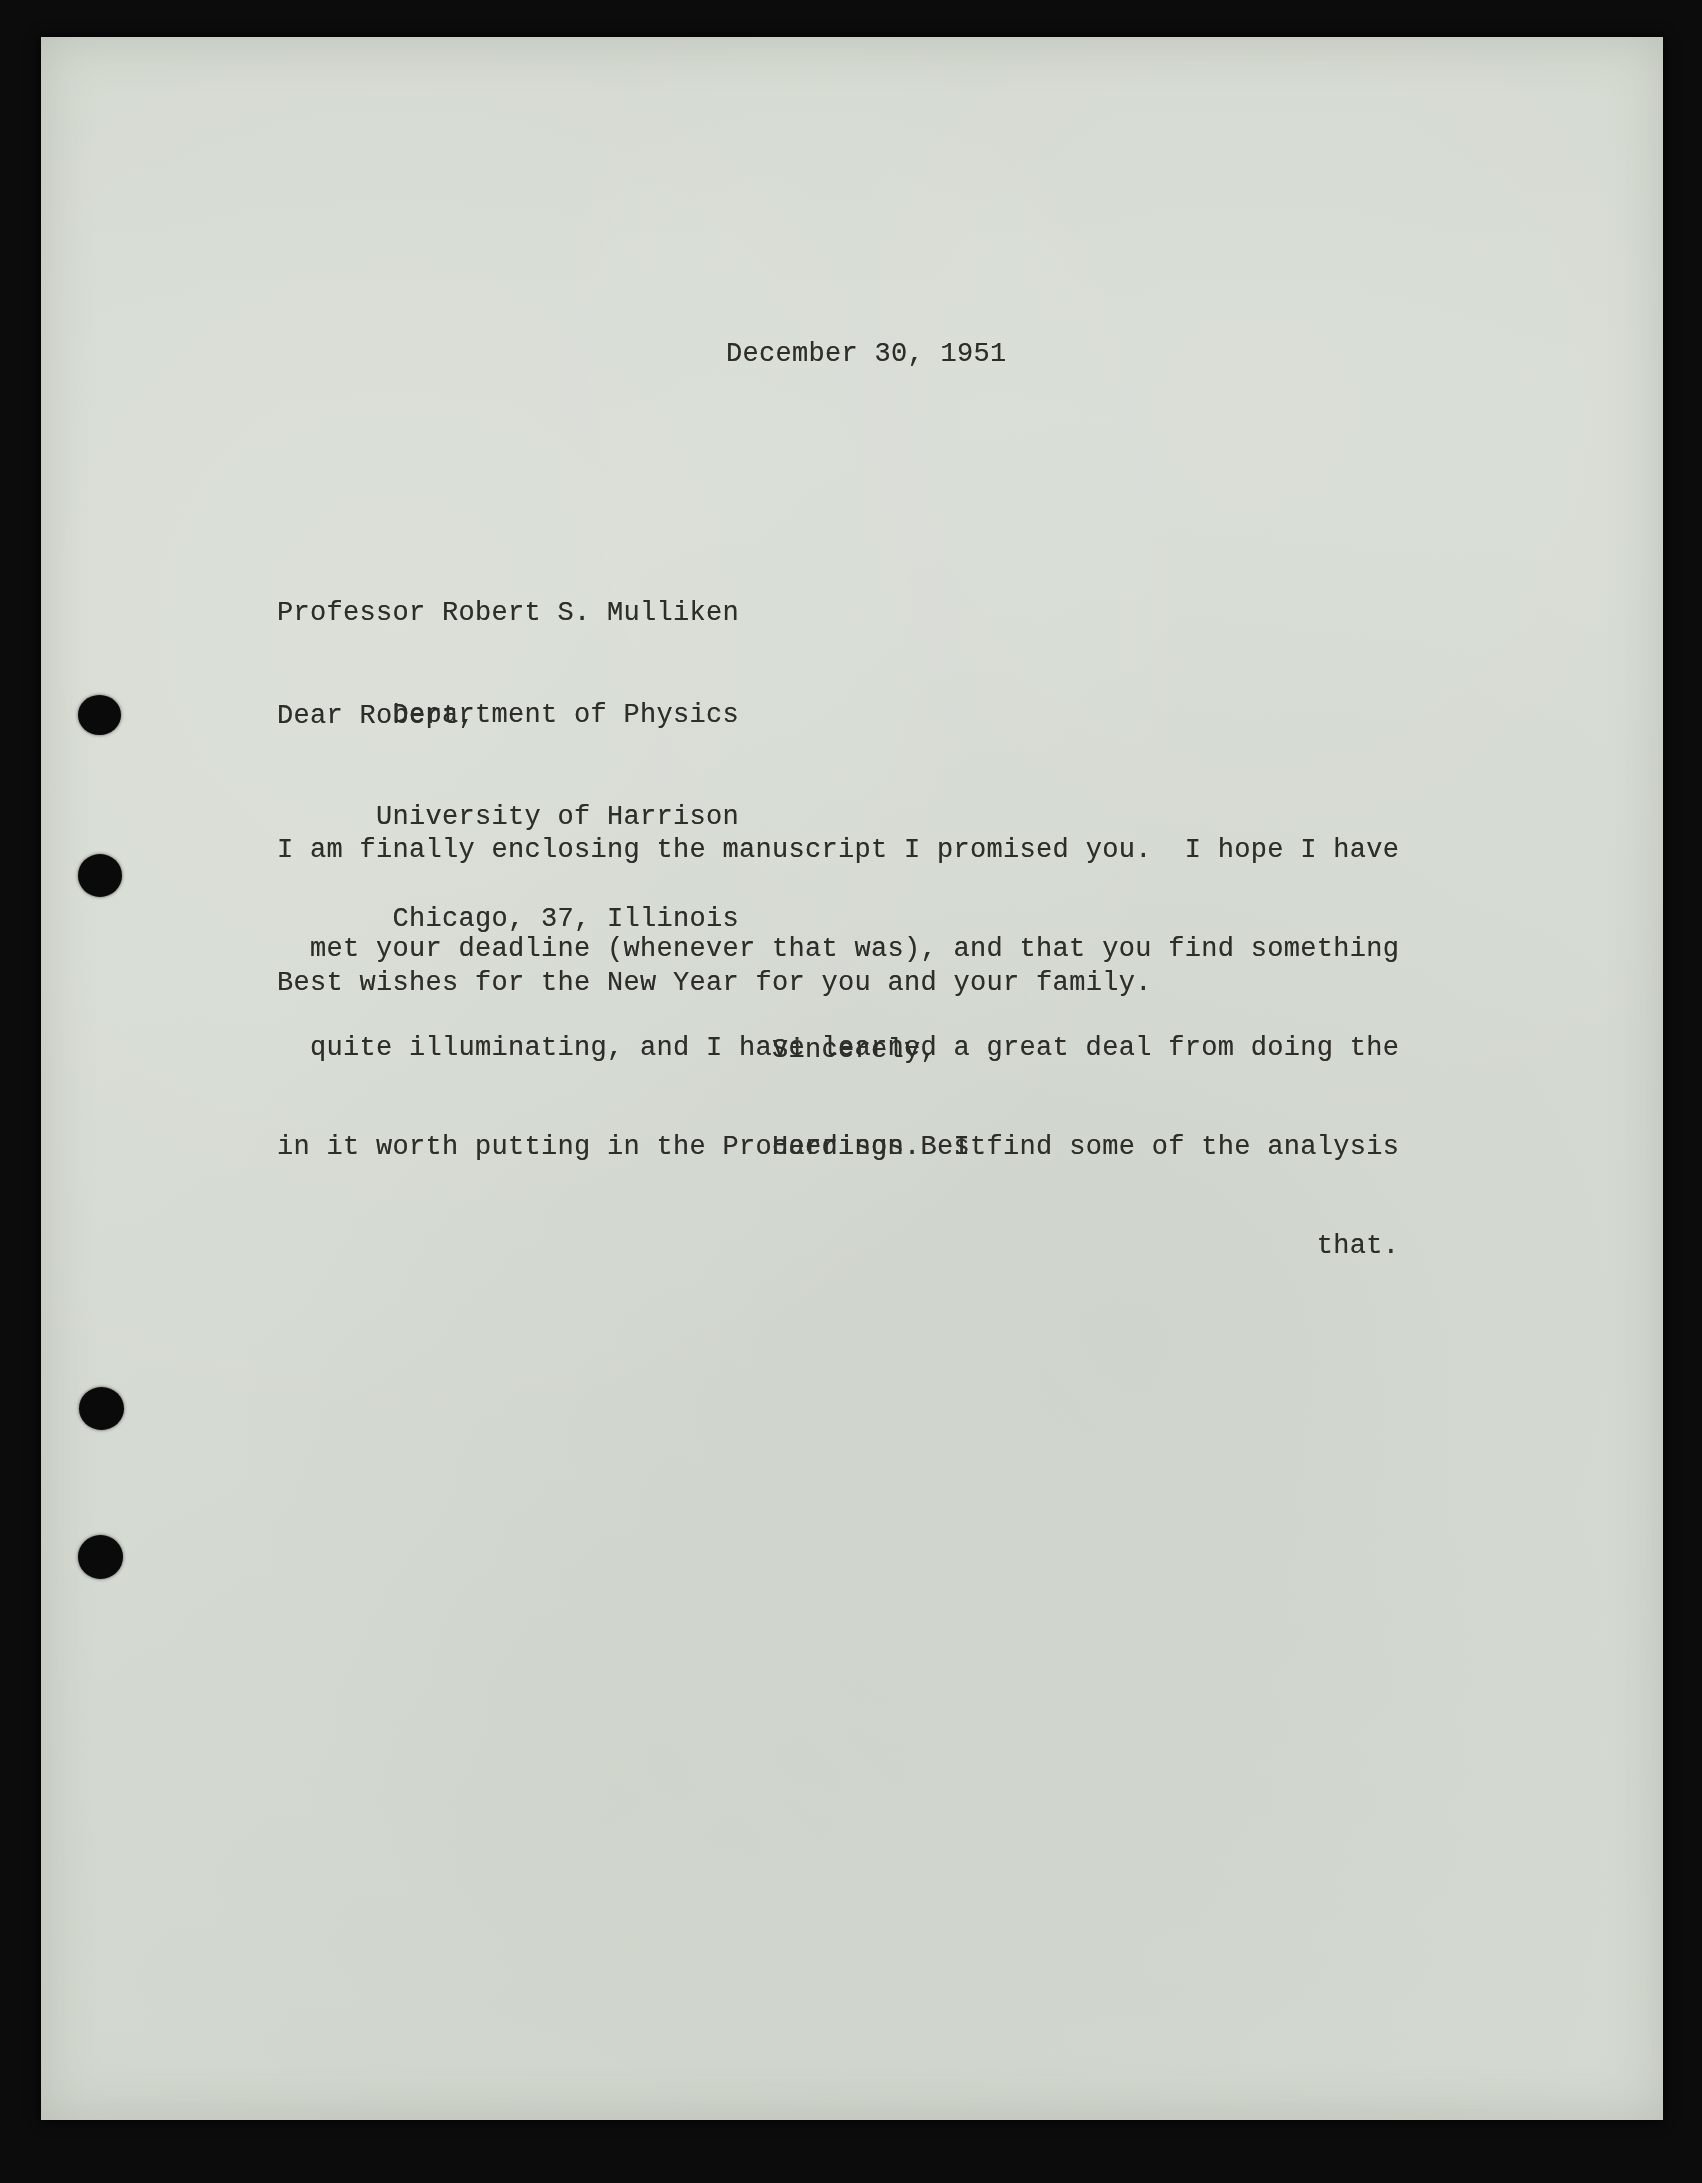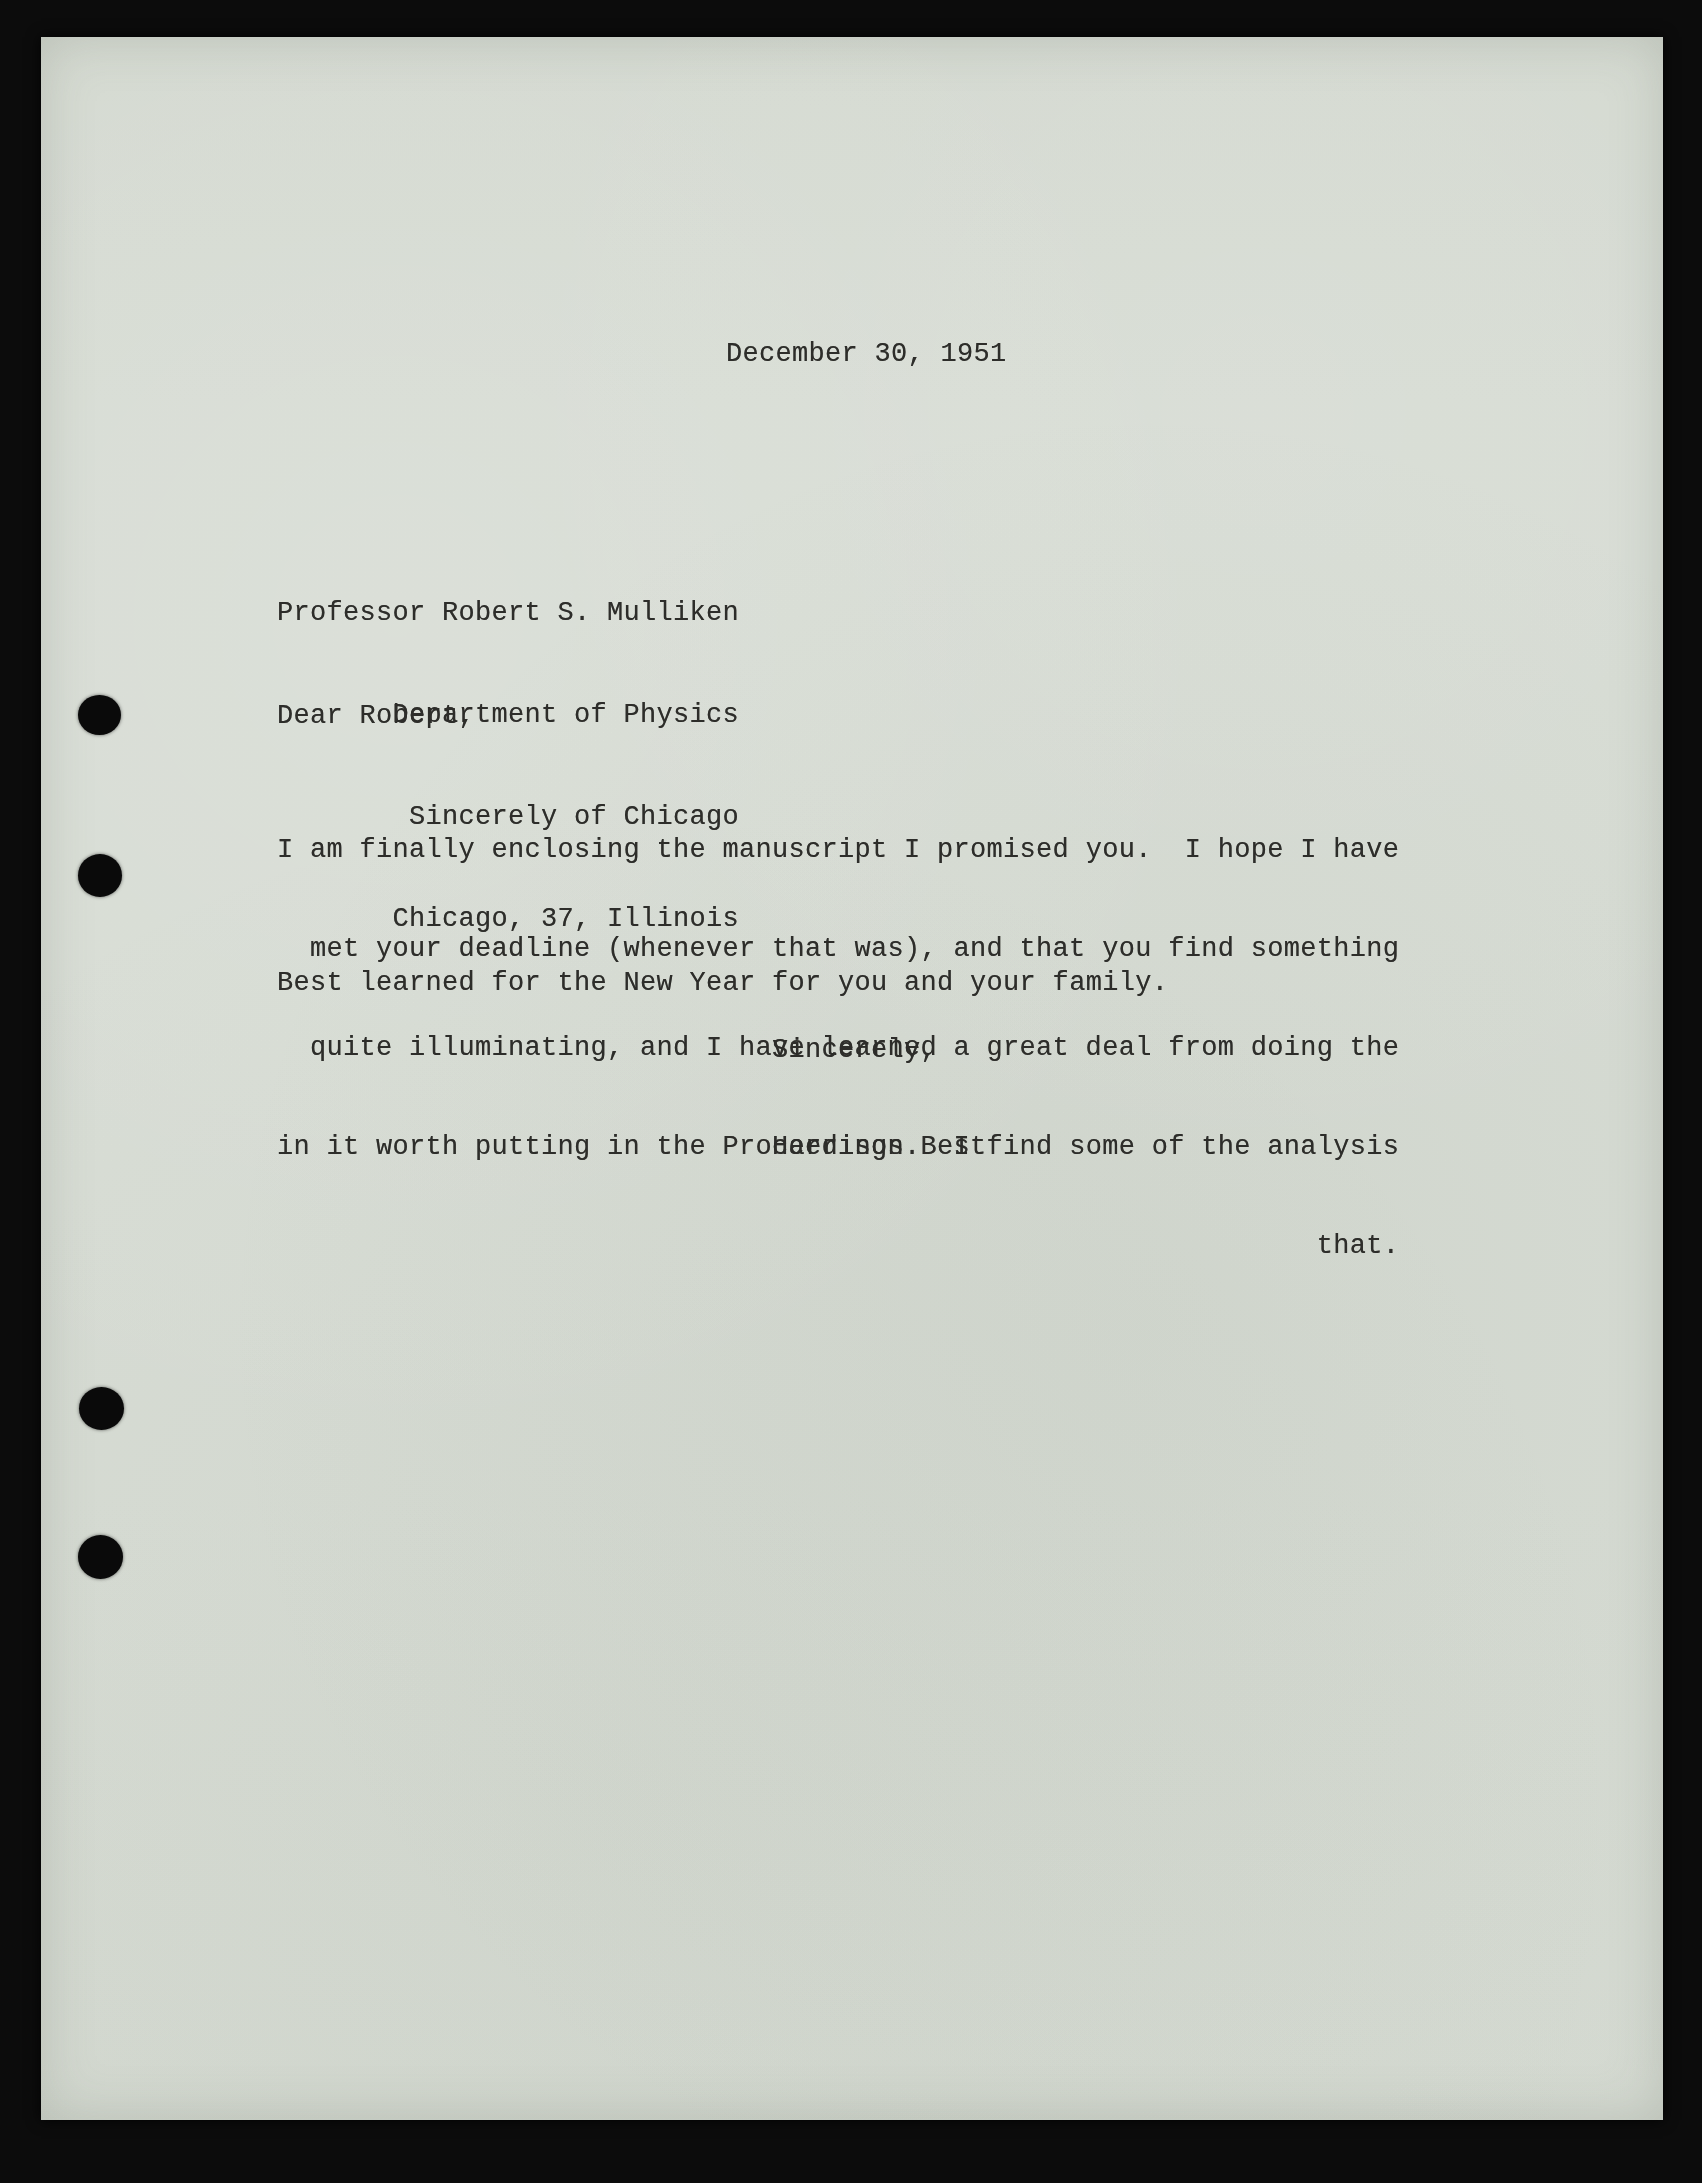--- a/index.html
+++ b/index.html
@@ -67,35 +67,35 @@
     <div class="hole h1"></div>
     <div class="hole h2"></div>
     <div class="hole h3"></div>
     <div class="hole h4"></div>
 
     <div class="typed date">December 30, 1951</div>
 
     <div class="typed recipient">
       <div class="line">Professor Robert S. Mulliken</div>
       <div class="line">Department of Physics</div>
-      <div class="line">Sincerely of Chicago</div>
+      <div class="line">University of Harrison</div>
       <div class="line">Chicago, 37, Illinois</div>
     </div>
 
     <div class="typed salutation">Dear Robert,</div>
 
     <div class="typed body-block">
       <div class="line">I am finally enclosing the manuscript I promised you.  I hope I have</div>
       <div class="line">met your deadline (whenever that was), and that you find something</div>
       <div class="line">quite illuminating, and I have learned a great deal from doing the</div>
       <div class="line">in it worth putting in the Proceedings.  I find some of the analysis</div>
       <div class="line">that.</div>
     </div>
 
-    <div class="typed closing">Best learned for the New Year for you and your family.</div>
+    <div class="typed closing">Best wishes for the New Year for you and your family.</div>
 
     <div class="typed signoff">Sincerely,</div>
 
     <div class="typed signature">Harrison Best</div>
 
   </div>
 </div>
 
 
 </body></html>

